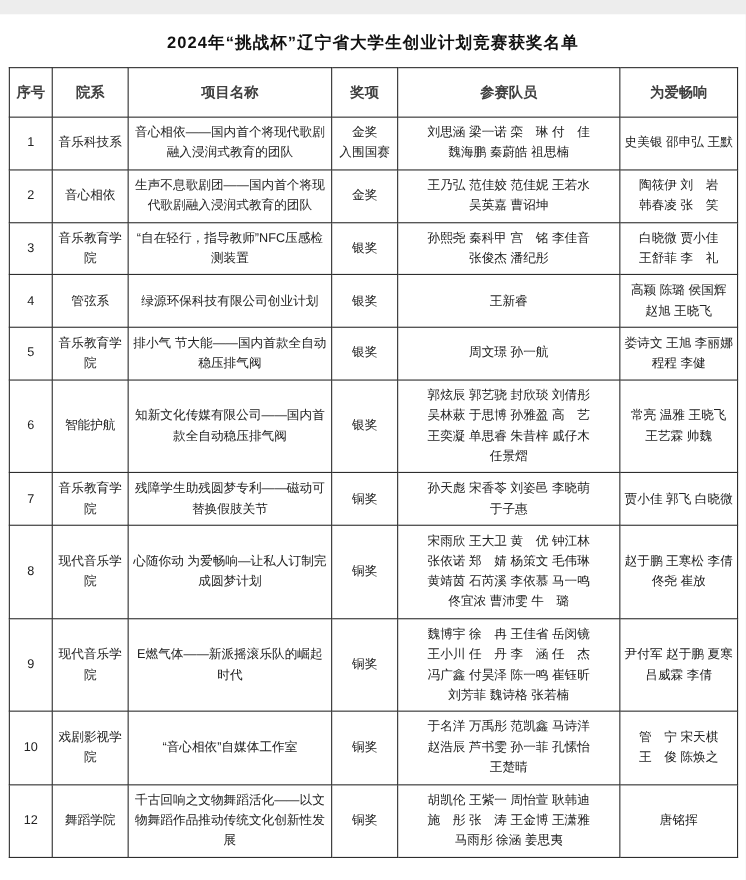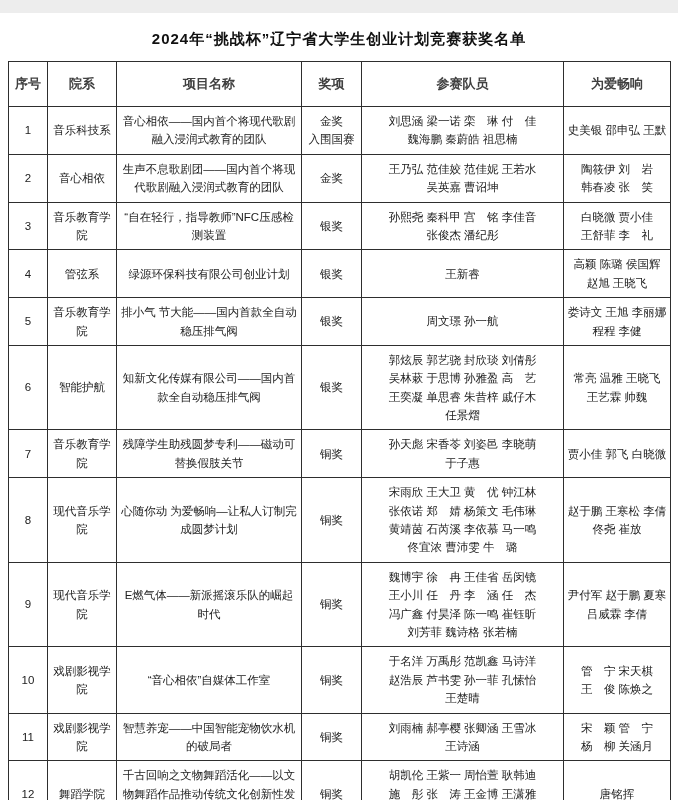--- a/index.html
+++ b/index.html
@@ -160,30 +160,20 @@
           <td>戏剧影视学院</td>
           <td>“音心相依”自媒体工作室</td>
           <td>铜奖</td>
           <td>于名洋 万禹彤 范凯鑫 马诗洋
 赵浩辰 芦书雯 孙一菲 孔愫怡
 王楚晴</td>
           <td>管　宁 宋天棋
 王　俊 陈焕之</td>
         </tr>
         <tr>
-          <td>11</td>
-          <td>戏剧影视学院</td>
-          <td>智慧养宠——中国智能宠物饮水机的破局者</td>
-          <td>铜奖</td>
-          <td>刘雨楠 郝亭樱 张卿涵 王雪冰
-王诗涵</td>
-          <td>宋　颖 管　宁
-杨　柳 关涵月</td>
-        </tr>
-        <tr>
           <td>12</td>
           <td>舞蹈学院</td>
           <td>千古回响之文物舞蹈活化——以文物舞蹈作品推动传统文化创新性发展</td>
           <td>铜奖</td>
           <td>胡凯伦 王紫一 周怡萱 耿韩迪
 施　彤 张　涛 王金博 王潇雅
 马雨彤 徐涵 姜思夷</td>
           <td>唐铭挥</td>
         </tr>
       </tbody>

